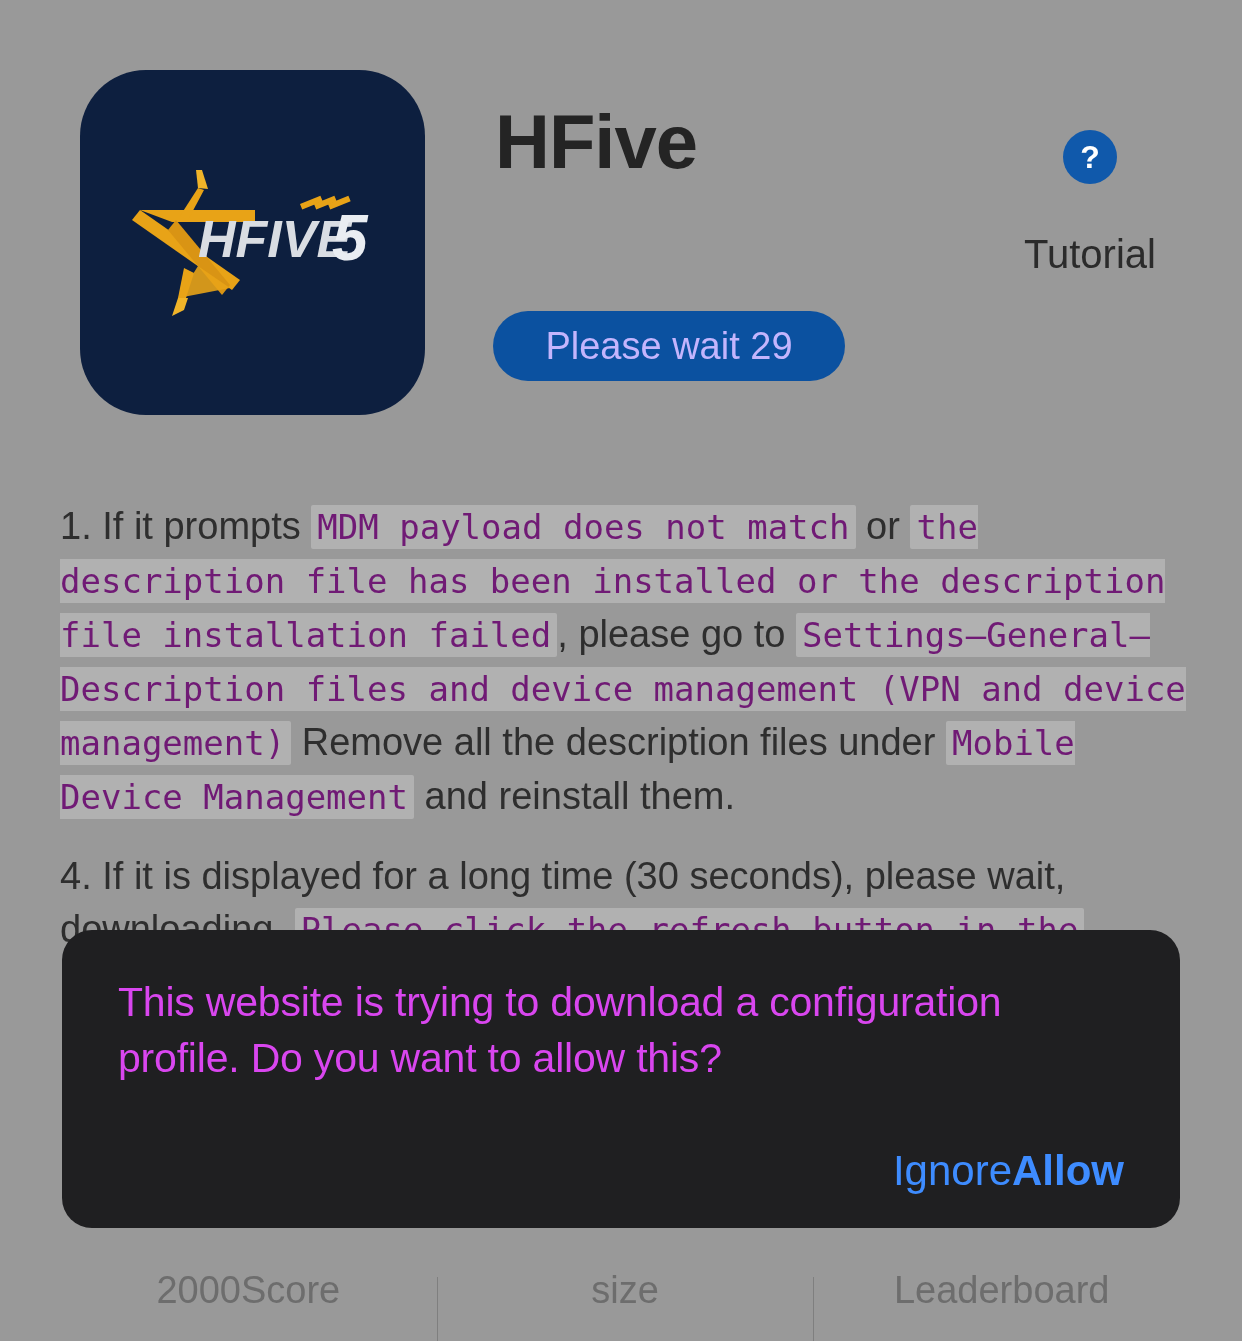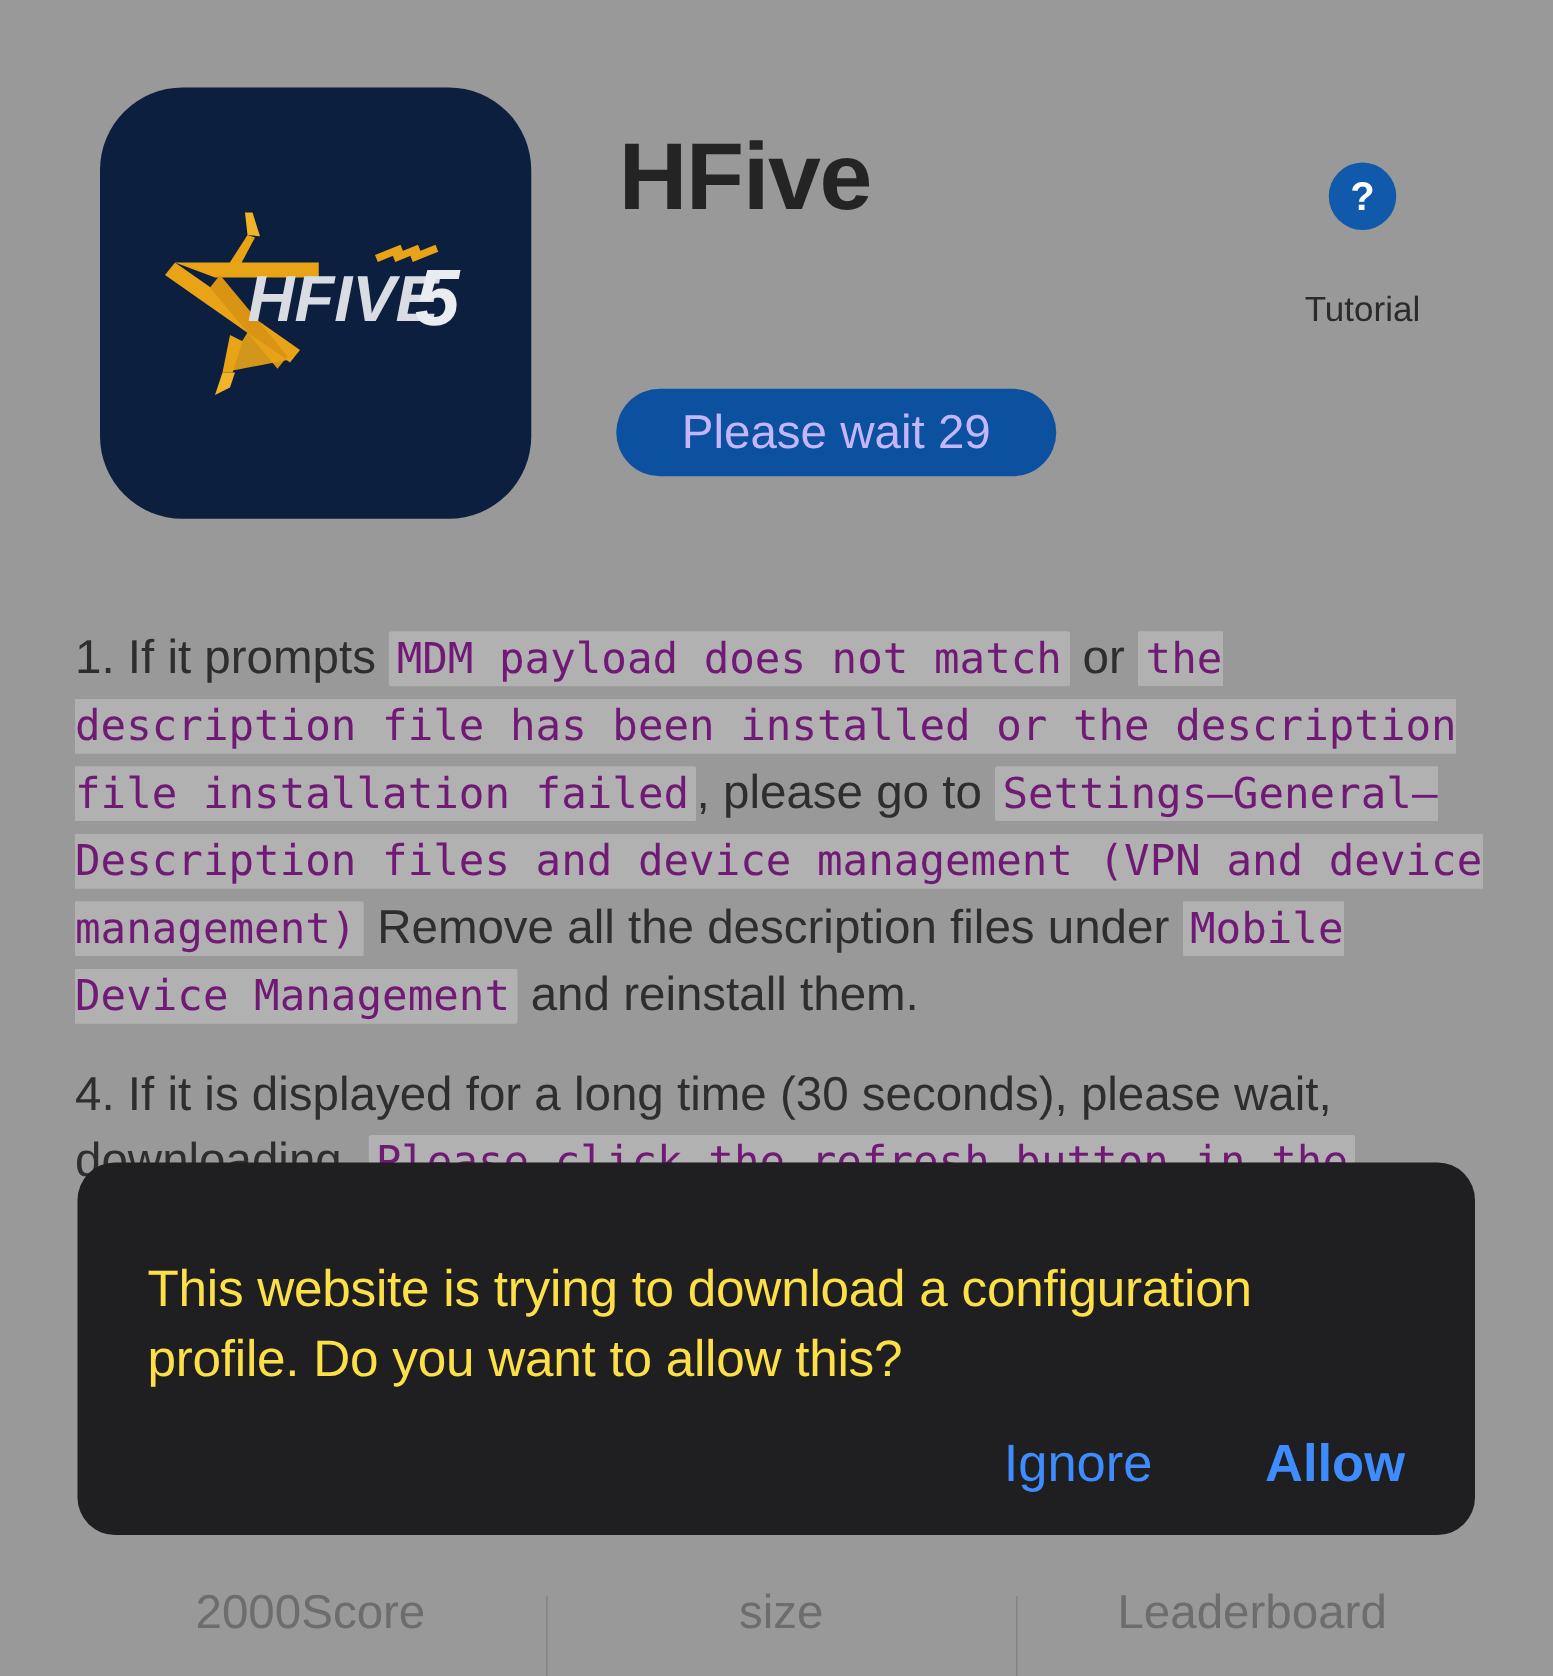--- a/index.html
+++ b/index.html
@@ -80,21 +80,21 @@
     color: #ffffff;
     font-size: 32px;
     font-weight: bold;
     line-height: 54px;
     text-align: center;
     margin: 0 auto;
     cursor: pointer;
   }
   .tutorial-label {
     margin-top: 50px;
-    font-size: 28px;
+    font-size: 40px;
     color: #2b2b2b;
     line-height: 1;
   }
 
   
   .instructions {
     position: absolute;
     left: 60px;
     top: 500px;
     width: 1130px;
@@ -158,33 +158,31 @@
     left: 62px;
     top: 930px;
     width: 1118px;
     height: 298px;
     background: #1f1f21;
     border-radius: 30px;
     box-sizing: border-box;
     padding: 44px 56px 0 56px;
   }
   .dialog-message {
-    color: #fde047;
+    color: #d946ef;
     font-size: 41px;
     line-height: 56px;
     letter-spacing: -0.2px;
-    margin-top: 29px;
   }
   .dialog-actions {
     position: absolute;
     right: 56px;
     bottom: 36px;
     display: flex;
     align-items: baseline;
-    gap: 90px;
   }
   .dialog-btn {
     background: none;
     border: none;
     padding: 0;
     font-family: "Liberation Sans", sans-serif;
     font-size: 42px;
     color: #3e8cff;
     cursor: pointer;
     line-height: 1;

